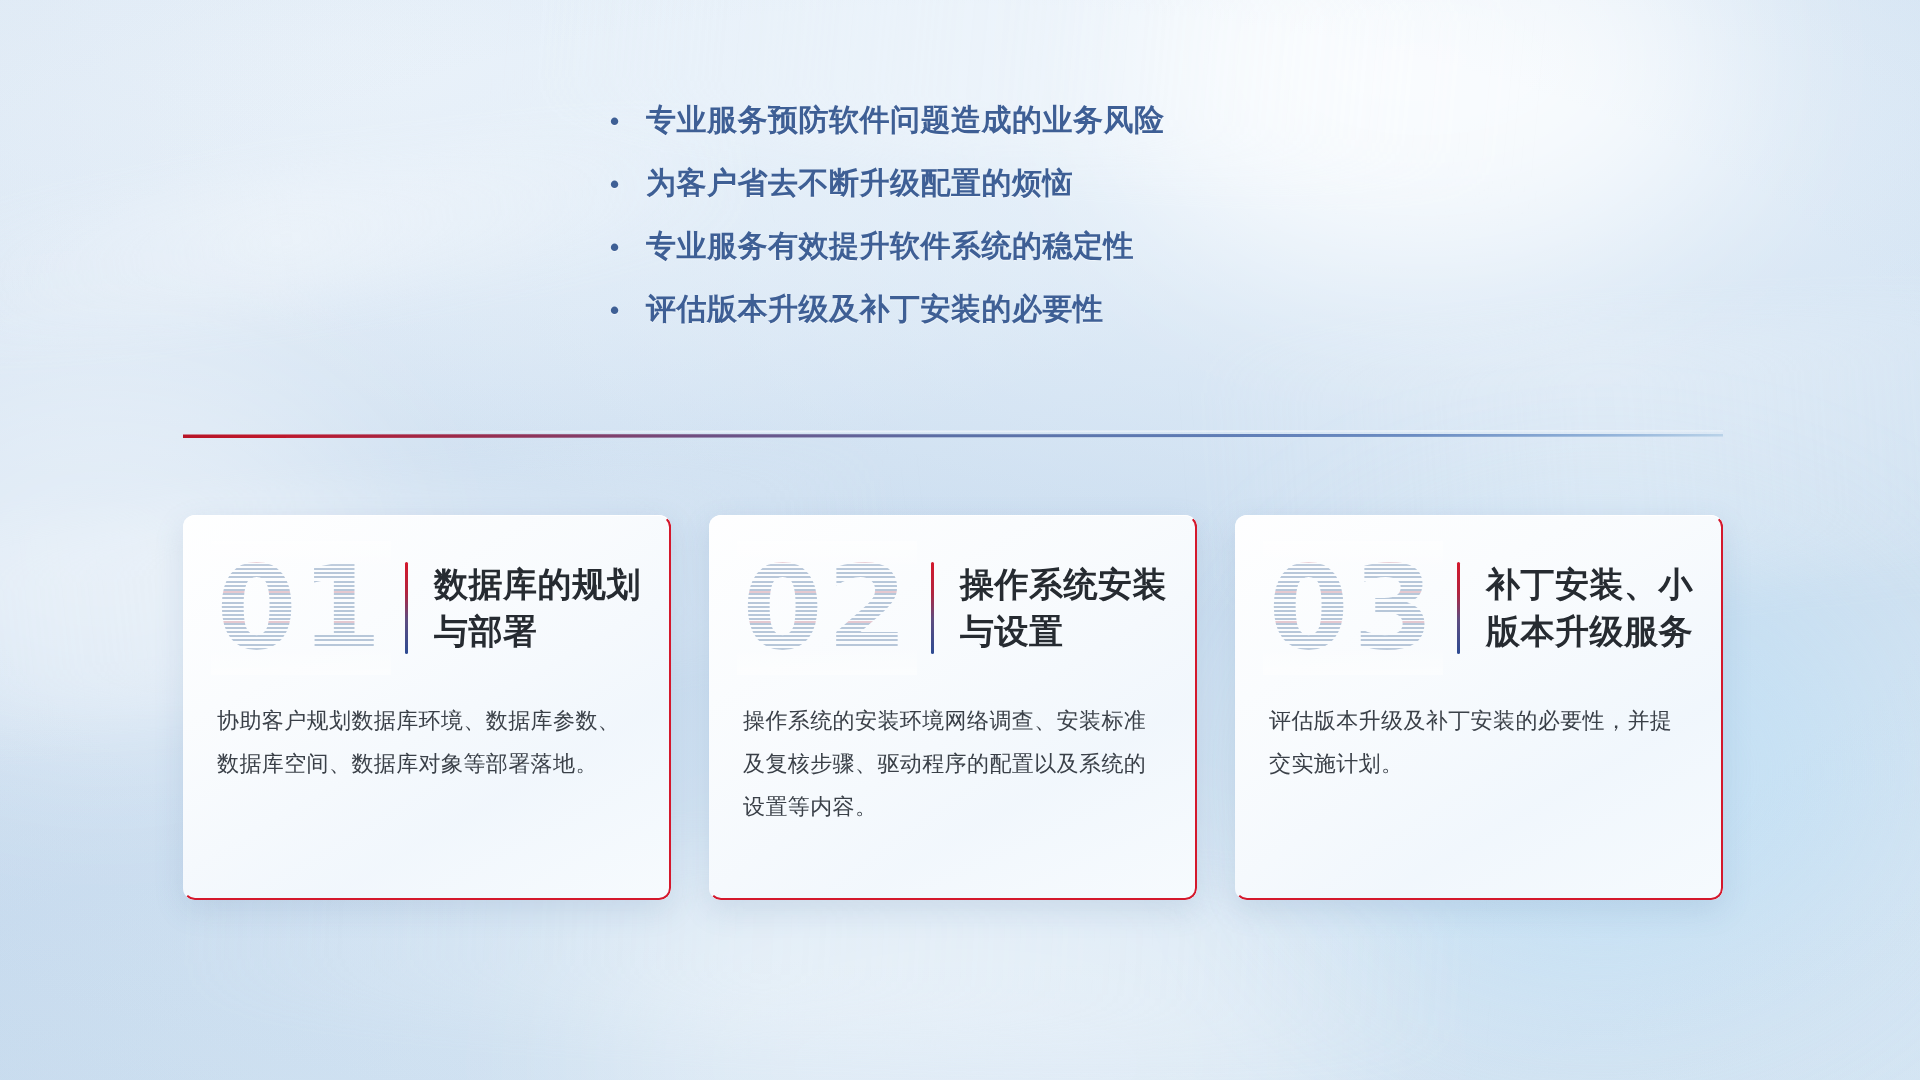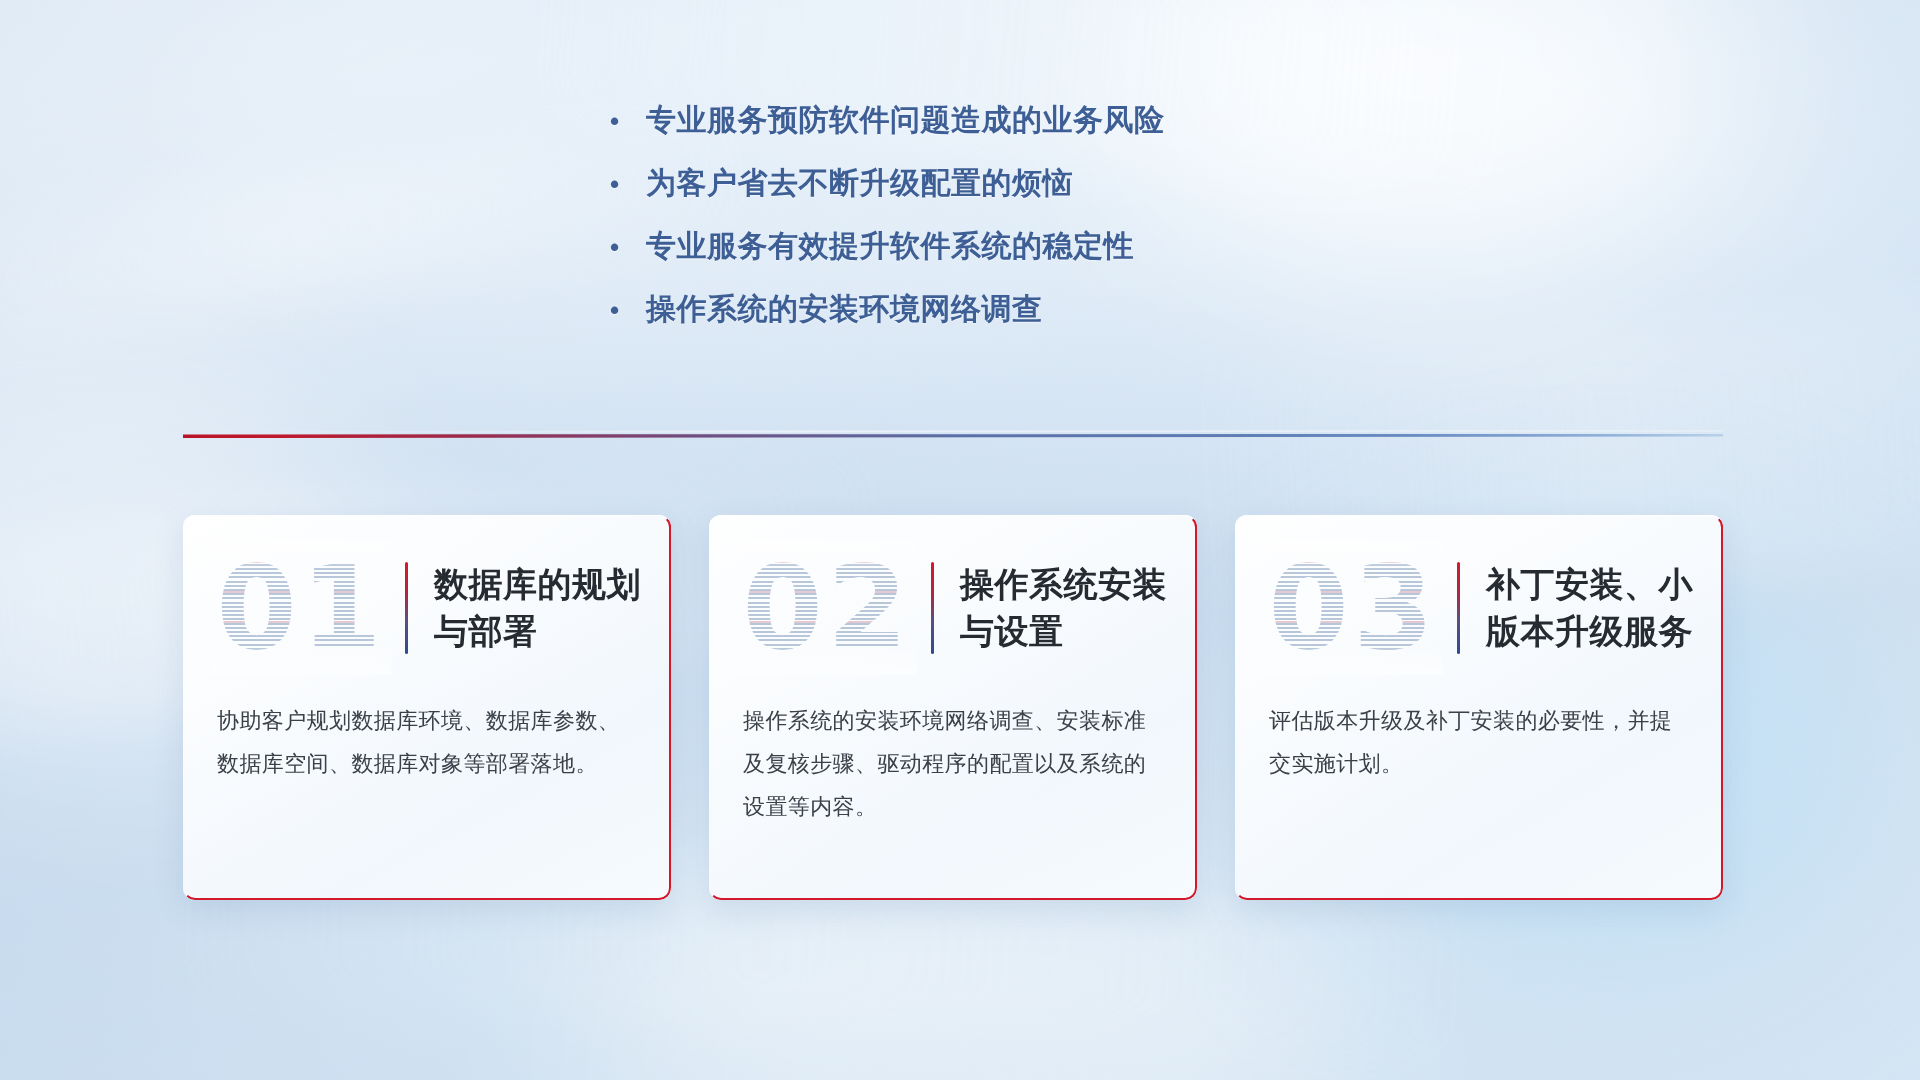--- a/index.html
+++ b/index.html
@@ -215,21 +215,21 @@
     <span class="btxt">为客户省去不断升级配置的烦恼</span>
   </div>
 
   <div class="bullet">
     <span class="dot">•</span>
     <span class="btxt">专业服务有效提升软件系统的稳定性</span>
   </div>
 
   <div class="bullet">
     <span class="dot">•</span>
-    <span class="btxt">操作系统的安装环境网络调查</span>
+    <span class="btxt">评估版本升级及补丁安装的必要性</span>
   </div>
 
 </div>
 
 <div id="divider">
   <div class="line"></div>
   <div class="sheen"></div>
 </div>
 
 <div id="cards">

